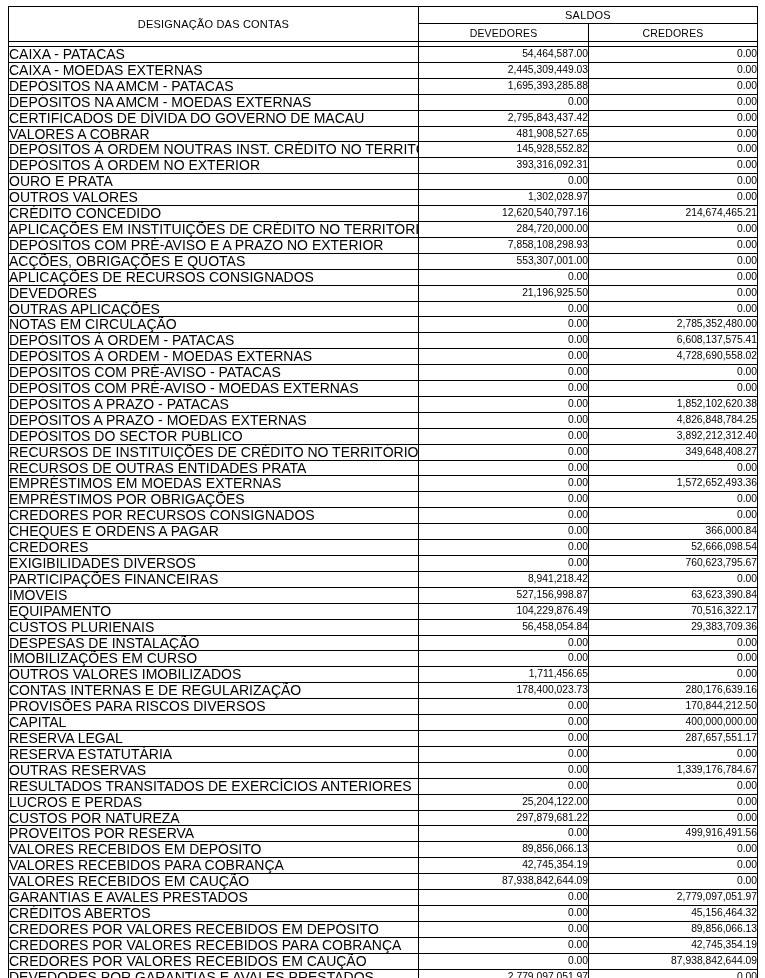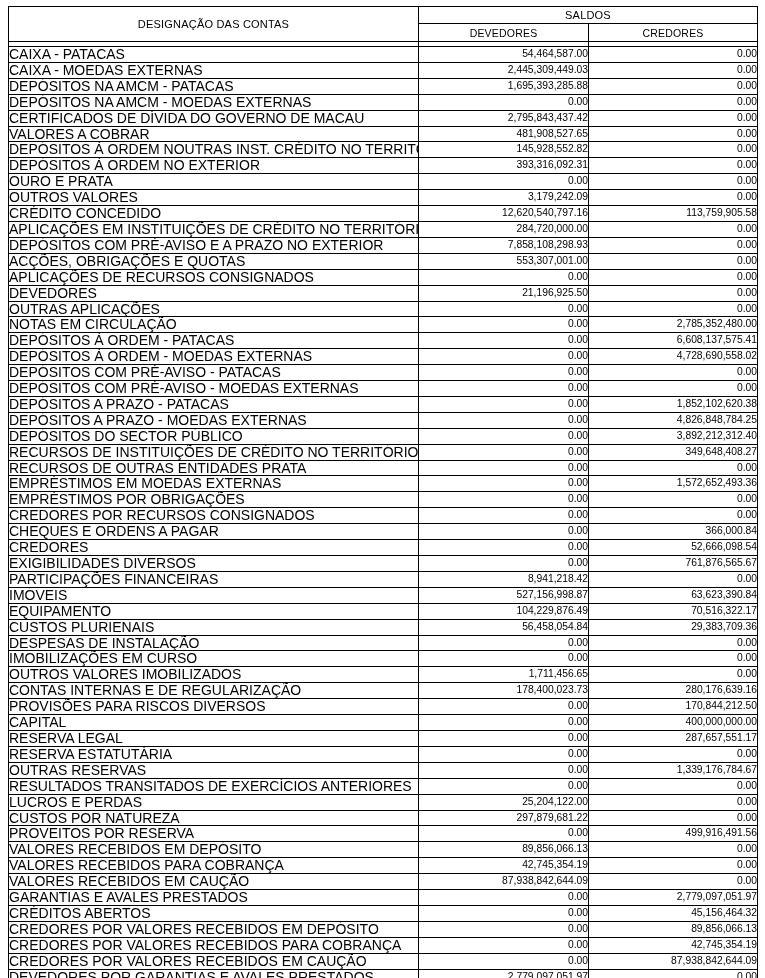--- a/index.html
+++ b/index.html
@@ -149,27 +149,27 @@
           <td class="num">393,316,092.31</td>
           <td class="num">0.00</td>
         </tr>
         <tr>
           <td class="acct-name">OURO E PRATA</td>
           <td class="num">0.00</td>
           <td class="num">0.00</td>
         </tr>
         <tr>
           <td class="acct-name">OUTROS VALORES</td>
-          <td class="num">3,179,242.09</td>
+          <td class="num">1,302,028.97</td>
           <td class="num">0.00</td>
         </tr>
         <tr>
           <td class="acct-name">CRÉDITO CONCEDIDO</td>
           <td class="num">12,620,540,797.16</td>
-          <td class="num">113,759,905.58</td>
+          <td class="num">214,674,465.21</td>
         </tr>
         <tr>
           <td class="acct-name">APLICAÇÕES EM INSTITUIÇÕES DE CRÉDITO NO TERRITÓRIO</td>
           <td class="num">284,720,000.00</td>
           <td class="num">0.00</td>
         </tr>
         <tr>
           <td class="acct-name">DEPÓSITOS COM PRÉ-AVISO E A PRAZO NO EXTERIOR</td>
           <td class="num">7,858,108,298.93</td>
           <td class="num">0.00</td>
@@ -265,21 +265,21 @@
           <td class="num">366,000.84</td>
         </tr>
         <tr>
           <td class="acct-name">CREDORES</td>
           <td class="num">0.00</td>
           <td class="num">52,666,098.54</td>
         </tr>
         <tr>
           <td class="acct-name">EXIGIBILIDADES DIVERSOS</td>
           <td class="num">0.00</td>
-          <td class="num">761,876,565.67</td>
+          <td class="num">760,623,795.67</td>
         </tr>
         <tr>
           <td class="acct-name">PARTICIPAÇÕES FINANCEIRAS</td>
           <td class="num">8,941,218.42</td>
           <td class="num">0.00</td>
         </tr>
         <tr>
           <td class="acct-name">IMÓVEIS</td>
           <td class="num">527,156,998.87</td>
           <td class="num">63,623,390.84</td>

